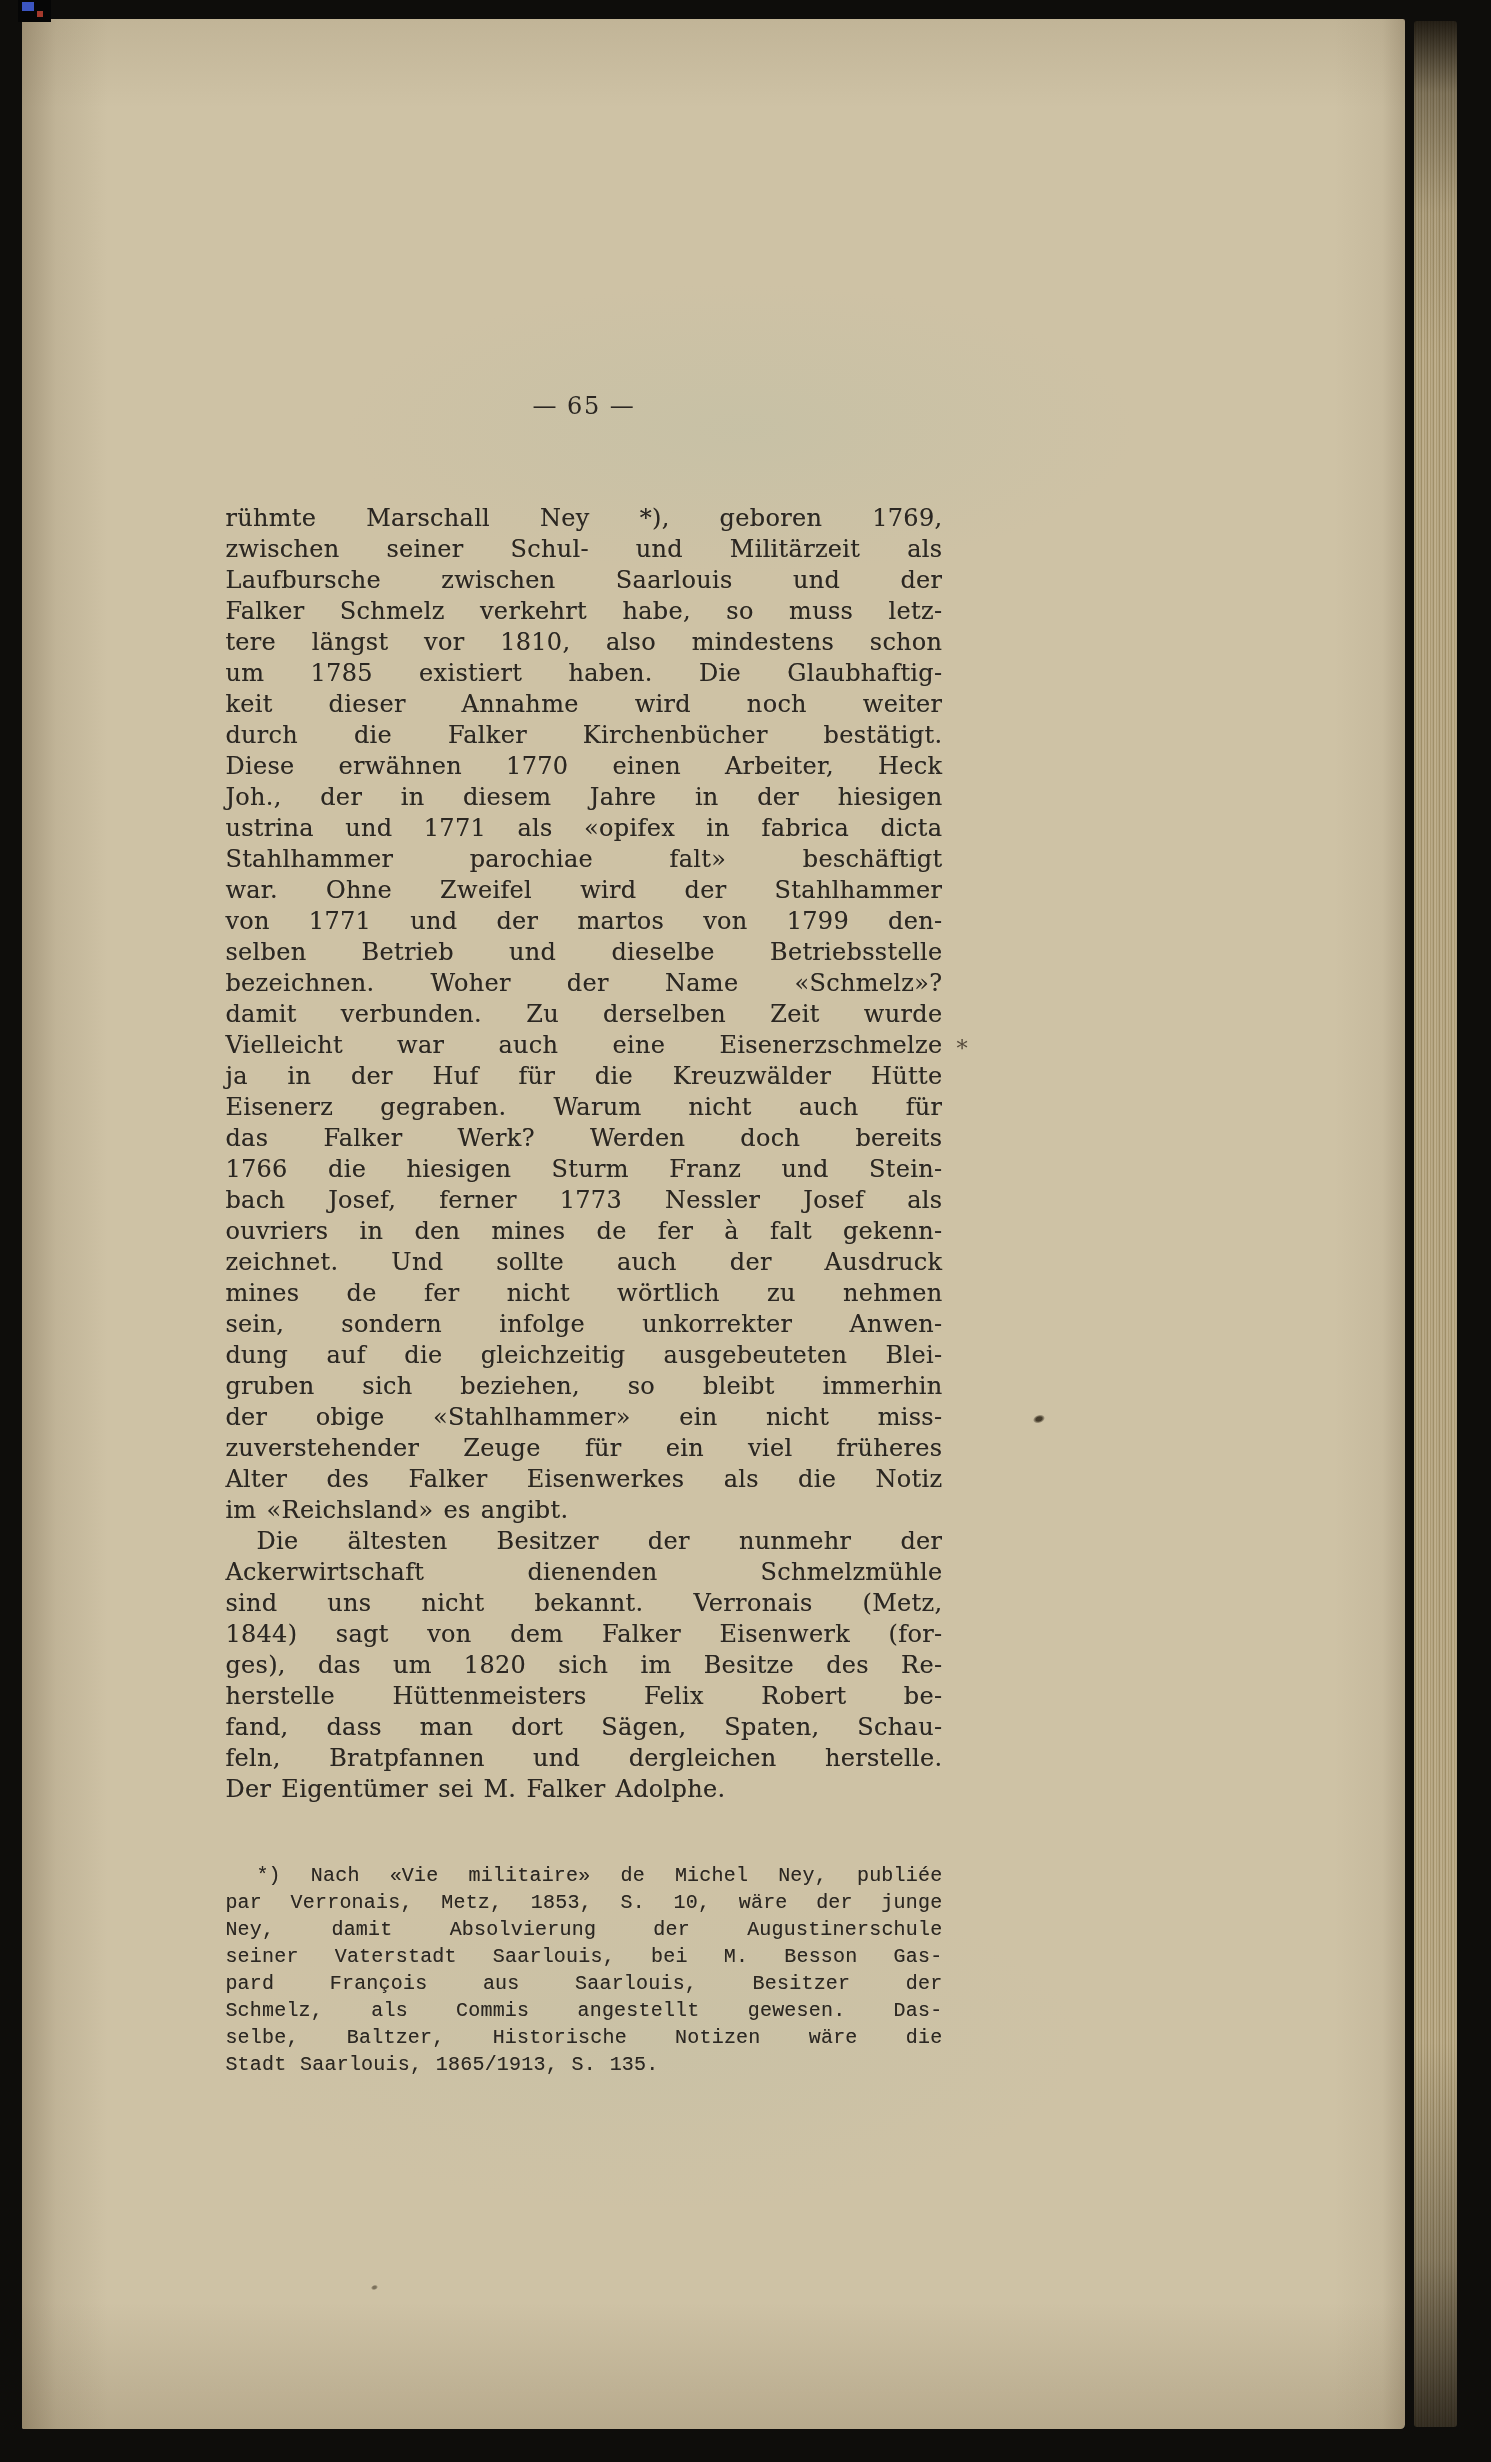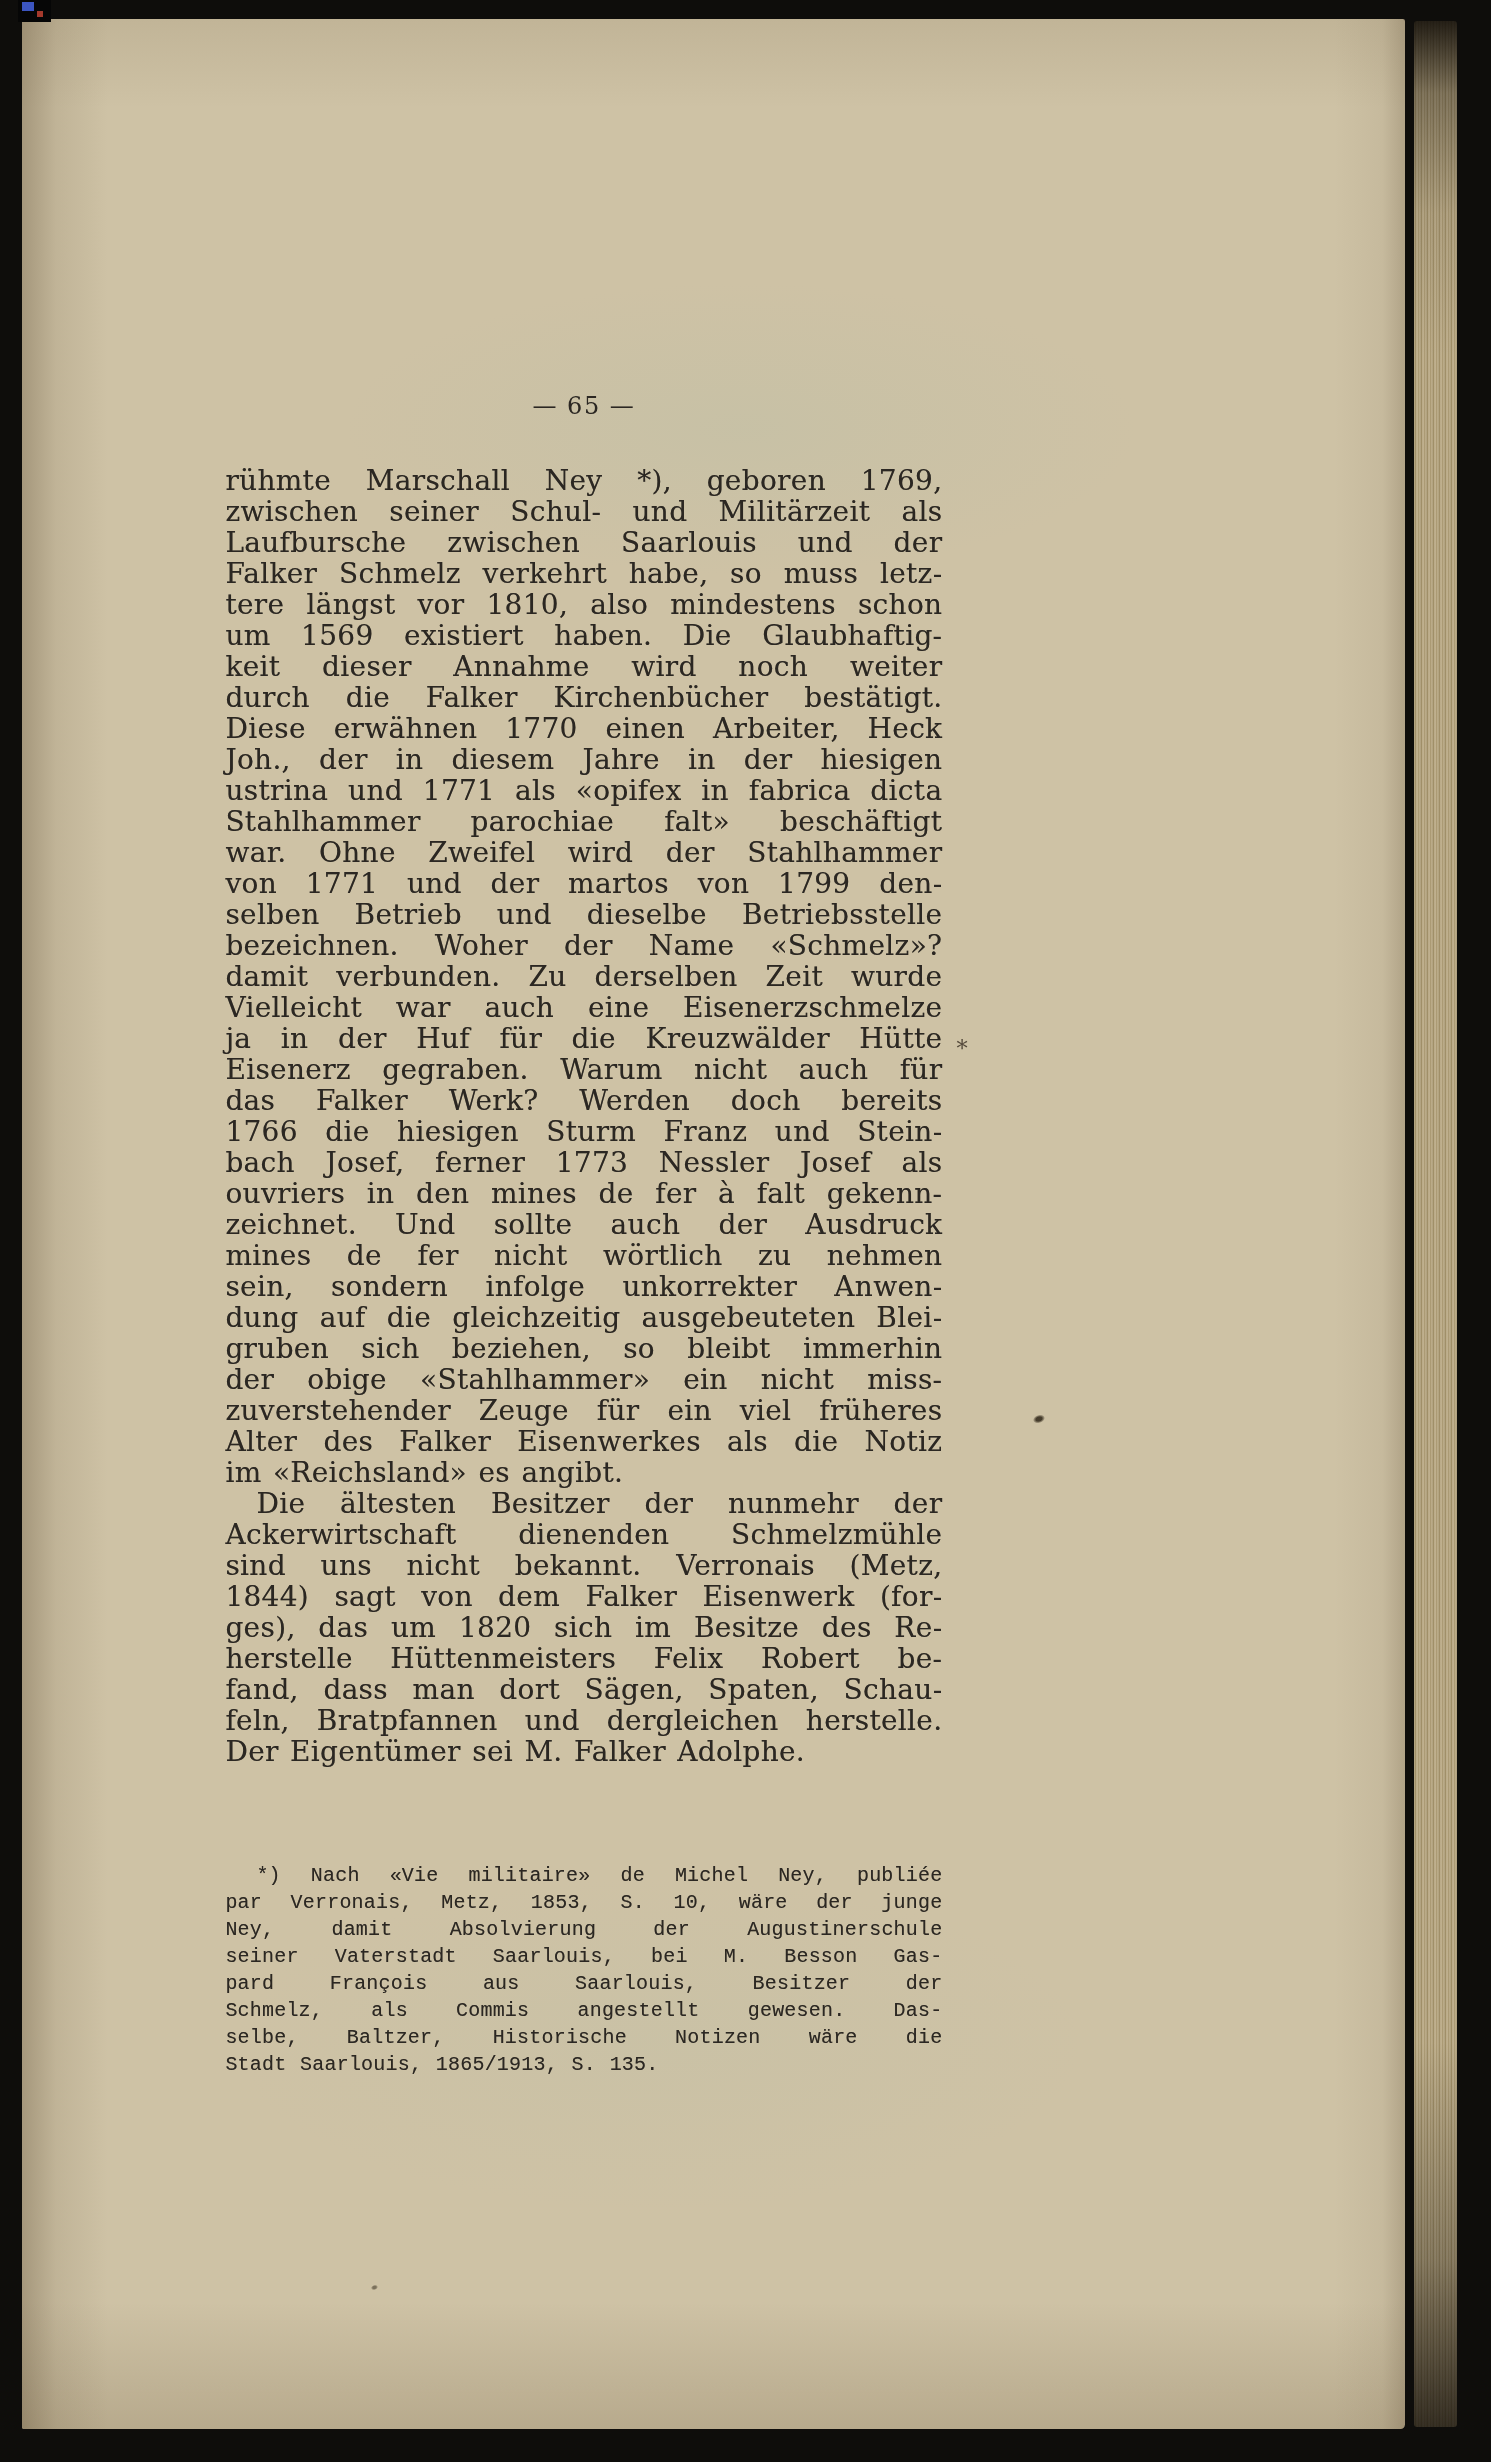--- a/index.html
+++ b/index.html
@@ -39,22 +39,22 @@
   
   .corner-artifact{position:absolute;left:18px;top:0;width:33px;height:22.4px;background:#060606;z-index:3;}
   .corner-artifact .blue{position:absolute;left:3.7px;top:1.5px;width:12.7px;height:9.7px;background:#3c55c0;}
   .corner-artifact .red{position:absolute;left:19.4px;top:11.2px;width:6px;height:6px;background:#a5392c;}
 
   .page-number{
     position:absolute;left:203px;top:373px;width:717px;
     text-align:center;font-size:24px;letter-spacing:1.5px;
   }
   .body-text{
-    position:absolute;left:203px;top:446px;width:717px;
-    font-size:28px;line-height:31px;letter-spacing:0.3px;word-spacing:2.2px;
+    position:absolute;left:203px;top:484px;width:717px;
+    font-size:24px;line-height:31px;letter-spacing:0.3px;word-spacing:2.2px;
     text-shadow:0 0 0.6px rgba(43,39,34,0.45);
   }
   .footnote{
     position:absolute;left:203px;top:1843px;width:717px;
     font-size:20px;line-height:27px;letter-spacing:0.2px;word-spacing:1.5px;
     text-shadow:0 0 0.5px rgba(43,39,34,0.40);
     font-family:Liberation Mono, monospace;
   }
   .tline{text-align:justify;text-align-last:justify;}
   .tline.last{text-align-last:left;}
@@ -84,21 +84,21 @@
 
   <div class="paper">
     <div class="page-number">— 65 —</div>
     <div class="body-text">
         <div>
           <div class="tline">rühmte Marschall Ney *), geboren 1769,</div>
           <div class="tline">zwischen seiner Schul- und Militärzeit als</div>
           <div class="tline">Laufbursche zwischen Saarlouis und der</div>
           <div class="tline">Falker Schmelz verkehrt habe, so muss letz-</div>
           <div class="tline">tere längst vor 1810, also mindestens schon</div>
-          <div class="tline">um 1569 existiert haben. Die Glaubhaftig-</div>
+          <div class="tline">um 1785 existiert haben. Die Glaubhaftig-</div>
           <div class="tline">keit dieser Annahme wird noch weiter</div>
           <div class="tline">durch die Falker Kirchenbücher bestätigt.</div>
           <div class="tline">Diese erwähnen 1770 einen Arbeiter, Heck</div>
           <div class="tline">Joh., der in diesem Jahre in der hiesigen</div>
           <div class="tline">ustrina und 1771 als «opifex in fabrica dicta</div>
           <div class="tline">Stahlhammer parochiae falt» beschäftigt</div>
           <div class="tline">war. Ohne Zweifel wird der Stahlhammer</div>
           <div class="tline">von 1771 und der martos von 1799 den-</div>
           <div class="tline">selben Betrieb und dieselbe Betriebsstelle</div>
           <div class="tline">bezeichnen. Woher der Name «Schmelz»?</div>

